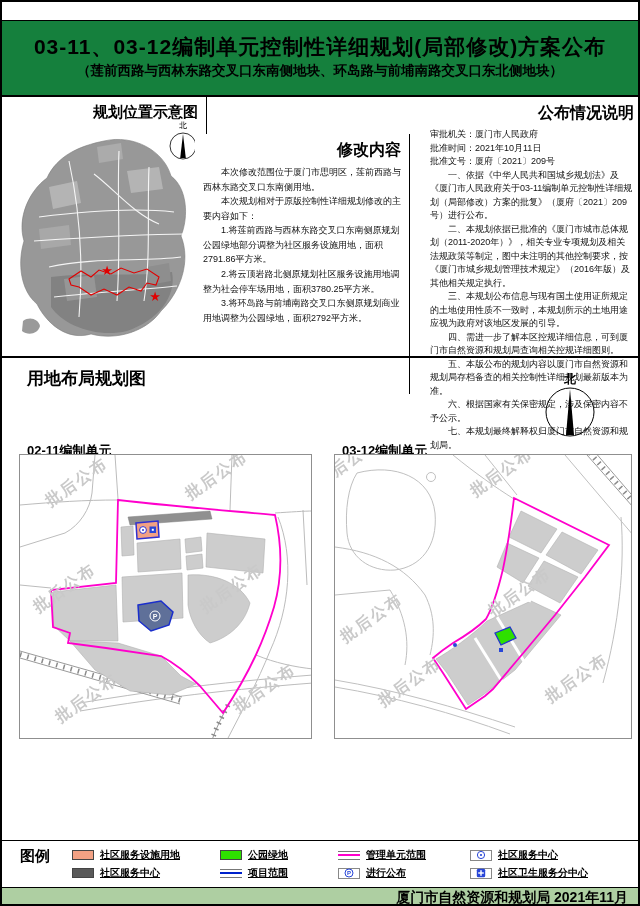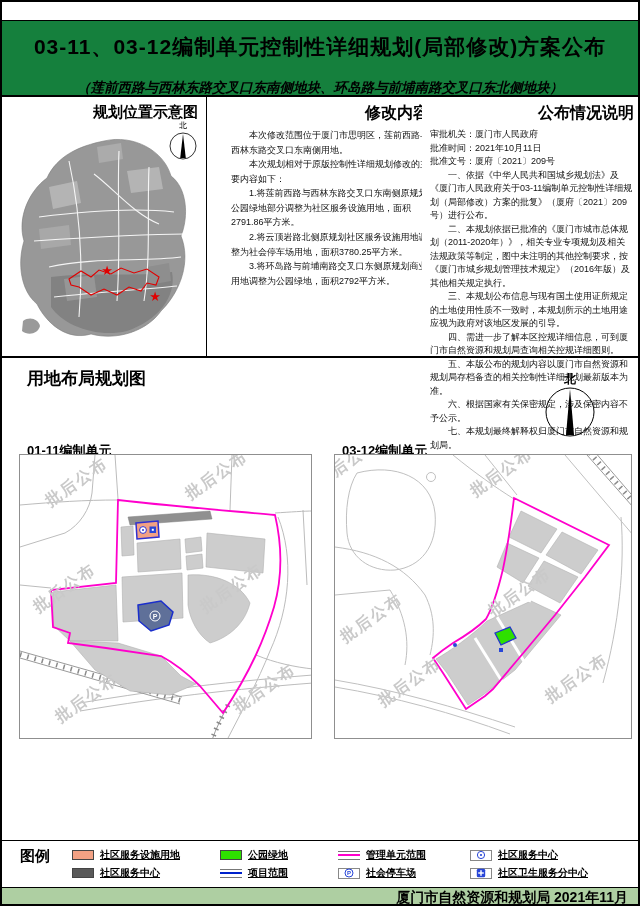--- a/index.html
+++ b/index.html
@@ -3,26 +3,26 @@
 <meta charset="utf-8">
 <style>
   * { margin:0; padding:0; box-sizing:border-box; }
   body { font-family:"Liberation Sans","DejaVu Sans",sans-serif; background:#e8e8e8; }
   #page { position:relative; width:640px; height:906px; background:#fff; border:2px solid #000; margin:0 auto; overflow:hidden; }
 
   .top-strip { position:absolute; left:0; top:0; width:100%; height:19px; background:#fff; border-bottom:1px solid #000; }
 
   .banner { position:absolute; left:0; top:19px; width:100%; height:76px; background:#15803d; border-bottom:2px solid #000; text-align:center; }
   .banner .title { margin-top:12px; font-size:21px; font-weight:bold; letter-spacing:1px; color:#000; }
-  .banner .subtitle { margin-top:18px; font-size:13.5px; font-weight:bold; color:#000;font-style:italic; }
+  .banner .subtitle { margin-top:1px; font-size:13.5px; font-weight:bold; color:#000; }
 
   .panel { position:absolute; top:95px; height:260px; background:#fff; }
   .panel-h { font-size:16px; font-weight:bold; padding:6px 8px 2px 8px; color:#000;text-align:right; }
   #panel-location { left:0; width:205px; border-right:1.5px solid #000; }
-  #panel-mod { left:221px; width:215px; border-right:1.5px solid #000; }
+  #panel-mod { left:193px; width:215px; border-right:1.5px solid #000;margin-top:37px; }
   #panel-pub { left:420px; width:220px; }
   .panels-bottom { position:absolute; left:0; top:354px; width:100%; height:1.5px; background:#000; }
 
   .body-text { padding:2px 8px; font-size:9px; line-height:1.62; color:#111; }
   .body-text p { text-indent:2em; }
   .meta-line { text-indent:0 !important; }
 
   .loc-compass { position:absolute; right:6px; top:22px; }
 
   .layout-h { position:absolute; left:25px; top:365px; font-size:17px; font-weight:bold; }
@@ -136,21 +136,21 @@
 
   <div class="layout-h">用地布局规划图</div>
   <div class="big-compass">
     <svg width="56" height="70" viewBox="0 0 56 70">
       <text x="28" y="13" text-anchor="middle" font-size="12" font-weight="bold" fill="#000">北</text>
       <circle cx="28" cy="42" r="24" fill="none" stroke="#000" stroke-width="1"></circle>
       <polygon points="28,19 24,65 32,65" fill="#000"></polygon>
     </svg>
   </div>
 
-  <div class="map-label" id="label-m1">01-11编制单元</div>
+  <div class="map-label" id="label-m1">02-11编制单元</div>
   <div class="map-label" id="label-m2">03-12编制单元</div>
 
   <div class="map-frame" id="map-0311">
     <svg width="293" height="285" viewBox="0 0 293 285">
       <g stroke="#bcbcbc" stroke-width="1" fill="none">
         <path d="M75,0 L72,38 C70,54 60,70 45,78 L0,92"></path>
         <path d="M0,50 C35,47 65,45 98,45"></path>
         <path d="M212,0 L210,55"></path>
         <path d="M95,0 L98,44"></path>
         <path d="M283,55 L287,130"></path>
@@ -300,21 +300,21 @@
             </span>
           <span class="lg-label">项目范围</span>
         </div>
         <div class="legend-item li-3">
           <span class="lg-glyph lg-iconbox">
             <svg width="10" height="10" viewBox="0 0 10 10">
                 <circle cx="5" cy="5" r="4" fill="none" stroke="#2846d8" stroke-width="1"></circle>
                 <text x="5" y="7.4" text-anchor="middle" font-size="6" font-weight="bold" fill="#2846d8">P</text>
               </svg>
           </span>
-          <span class="lg-label">社会停车场</span>
+          <span class="lg-label">进行公布</span>
         </div>
         <div class="legend-item li-4">
           <span class="lg-glyph lg-iconbox">
             <svg width="10" height="10" viewBox="0 0 10 10">
                 <rect x="0.8" y="0.8" width="8.4" height="8.4" rx="1.5" fill="#2846d8"></rect>
                 <rect x="4.3" y="2.2" width="1.4" height="5.6" fill="#fff"></rect>
                 <rect x="2.2" y="4.3" width="5.6" height="1.4" fill="#fff"></rect>
               </svg>
           </span>
           <span class="lg-label">社区卫生服务分中心</span>

